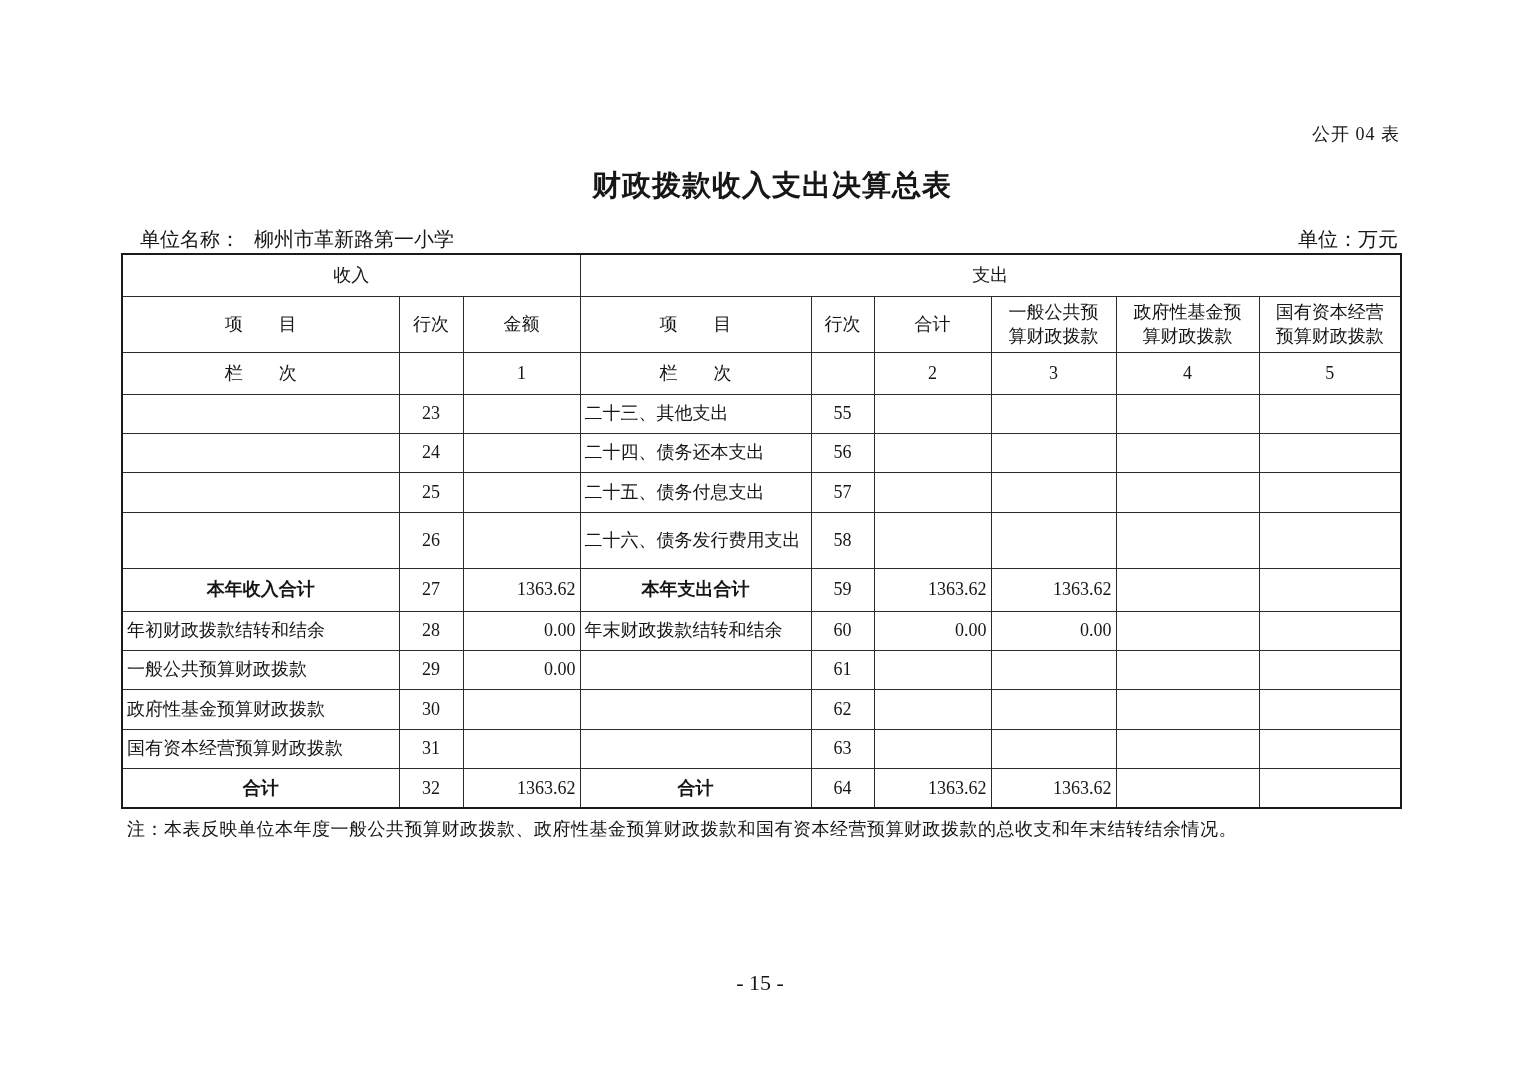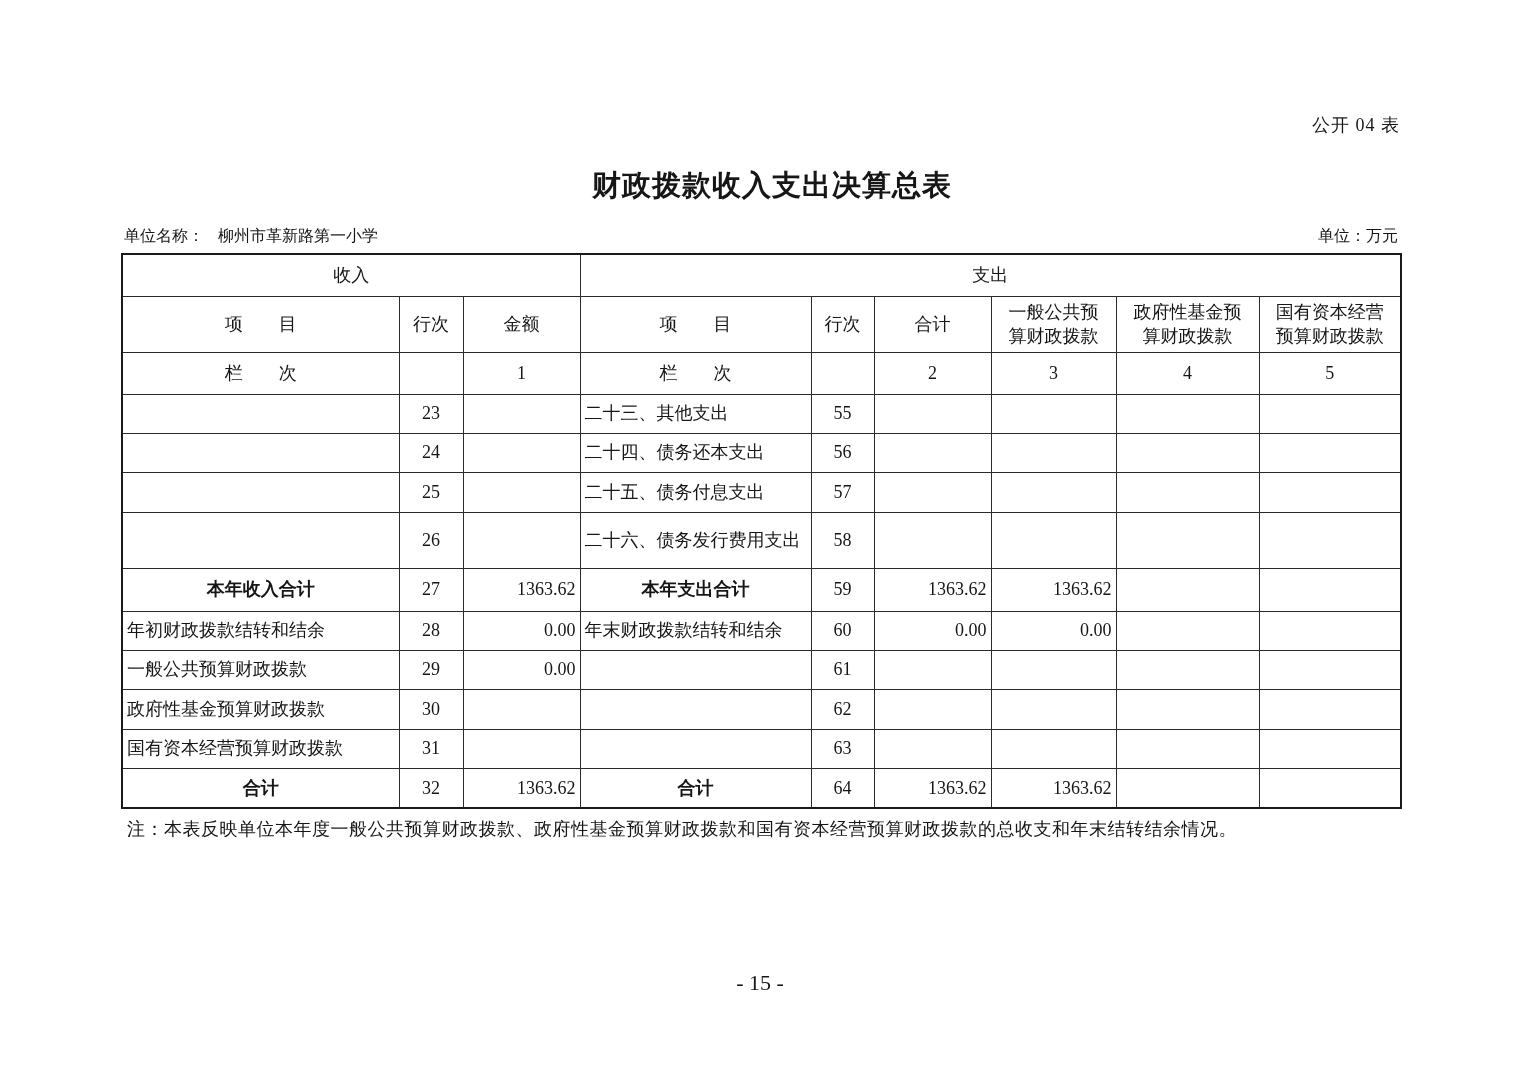--- a/index.html
+++ b/index.html
@@ -7,30 +7,30 @@
   body {
     width: 1520px; height: 1074px;
     font-family: "Liberation Serif", "DejaVu Serif", serif;
     color: #161616;
     position: relative;
     overflow: hidden;
   }
   .page { position: absolute; inset: 0; background: #ffffff; }
 
   .doc-label {
-    position: absolute; top: 113px; right: 120px;
+    position: absolute; top: 122px; right: 120px;
     font-size: 18px; letter-spacing: 1px;
   }
   .title {
     position: absolute; top: 166px; left: 12px; width: 100%;
     text-align: center; font-size: 29px; font-weight: bold; letter-spacing: 1px;
   }
   .unit-row {
-    position: absolute; top: 226px; left: 124px; right: 122px;
-    display: flex; justify-content: space-between; font-size: 16px;
+    position: absolute; top: 226px; left: 140px; right: 122px;
+    display: flex; justify-content: space-between; font-size: 20px;
   }
   .unit-name { margin-left: 14px; }
 
   table.fin {
     position: absolute; top: 253px; left: 121px;
     width: 1279px; border-collapse: collapse; table-layout: fixed;
     border: 2px solid #1a1a1a;
     padding-left: 13px;
   }
   table.fin td {

